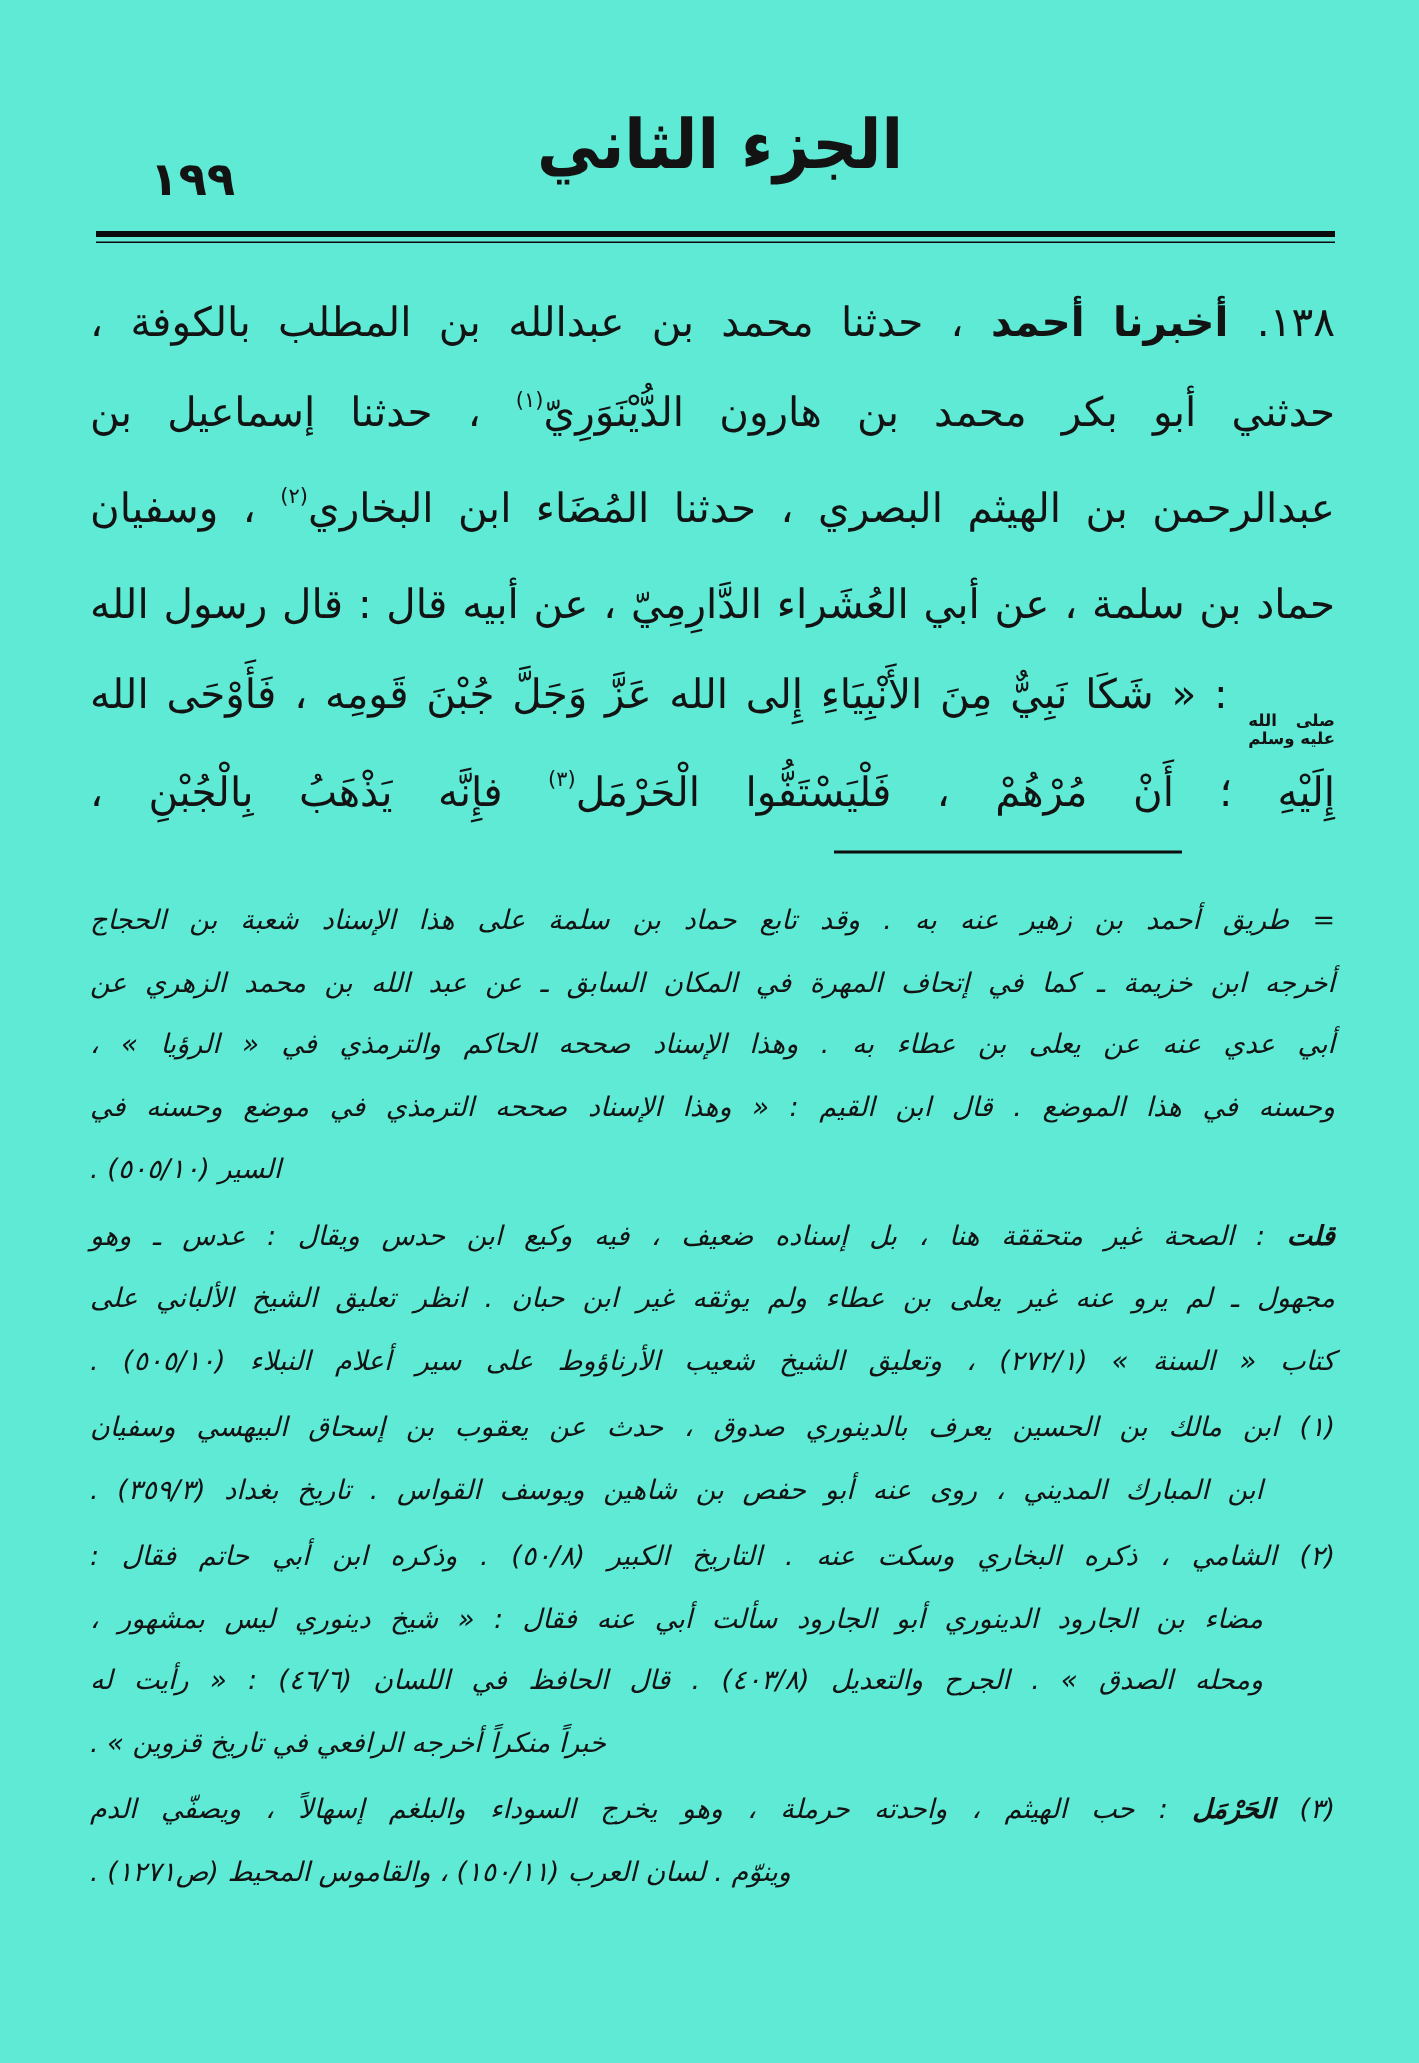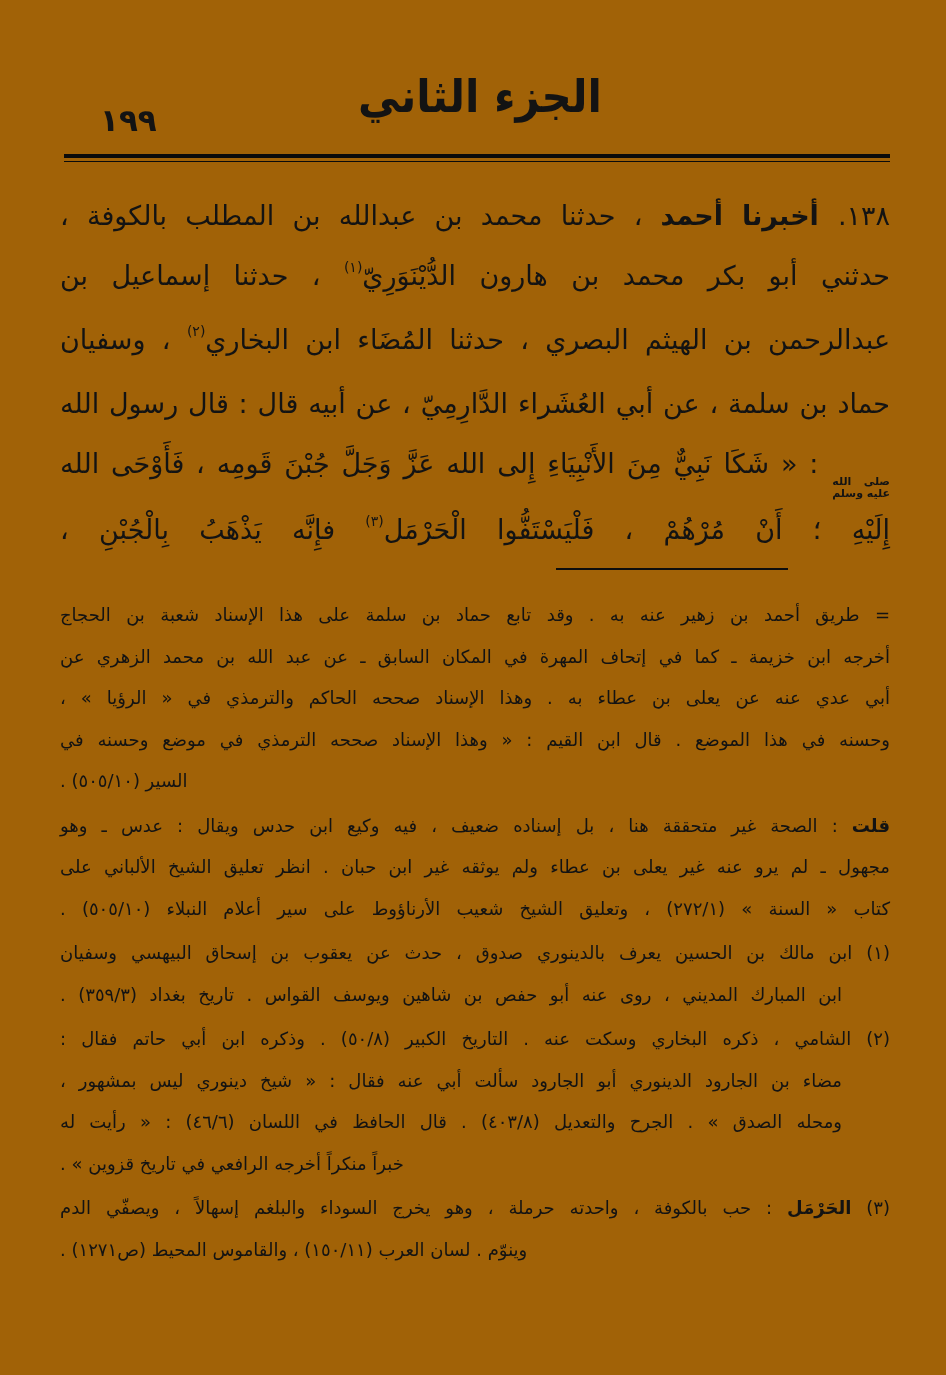--- a/index.html
+++ b/index.html
@@ -1,20 +1,20 @@
 <!DOCTYPE html>
 <html lang="ar" dir="rtl"><head>
 <meta charset="utf-8">
 <style>
   html,body { margin:0; padding:0; background:#d8d8d4; }
   .page {
     position:relative;
     width:946px; height:1375px;
     margin:0 auto;
-    background:#a16207;
+    background:#5eead4;
     color:#131313;
     font-family:"DejaVu Sans", sans-serif;
     direction:rtl;
     box-sizing:border-box;
     padding:0 56px 0 60px;
     overflow:hidden;
   }
   
   .hdr { position:relative; height:182px; }
   .page-number {
@@ -50,21 +50,21 @@
   
   .fn-sep {
     width:232px; height:0;
     border-top:2.5px solid #0e0e0e;
     margin:4px 102px 0 auto;
   }
   .footnotes { margin-top:24px; }
   .f-block { margin-top:3px; }
   .f-line {
     font-size:18px; line-height:41.5px;
-    text-align:justify; text-align-last:justify;
+    text-align:justify; text-align-last:justify;font-style:italic;
   }
   .f-line.flush { text-align:left; text-align-last:auto; }
   .hang { padding-right:48px; }
   .ind-95  { padding-right:95px; }
   .ind-130 { padding-right:130px; }
   .ind-215 { padding-right:215px; }
 </style>
 </head>
 <body>
 
@@ -135,19 +135,19 @@
         <span>الشامي ، ذكره البخاري وسكت عنه . التاريخ الكبير (٥٠/٨) . وذكره ابن أبي حاتم فقال :</span>
       </div>
       <div class="f-line hang">مضاء بن الجارود الدينوري أبو الجارود سألت أبي عنه فقال : « شيخ دينوري ليس بمشهور ،</div>
       <div class="f-line hang">ومحله الصدق » . الجرح والتعديل (٤٠٣/٨) . قال الحافظ في اللسان (٤٦/٦) : « رأيت له</div>
       <div class="f-line flush ind-130">خبراً منكراً أخرجه الرافعي في تاريخ قزوين » .</div>
     </div>
 
     <div class="f-block">
       <div class="f-line">
         <span>(٣)</span>
-        <span class="b">الحَرْمَل</span><span> : حب بالكوفة ، واحدته حرملة ، وهو يخرج السوداء والبلغم إسهالاً ، ويصفّي الدم</span>
+        <span class="b">الحَرْمَل</span><span> : حب الهيثم ، واحدته حرملة ، وهو يخرج السوداء والبلغم إسهالاً ، ويصفّي الدم</span>
       </div>
       <div class="f-line flush ind-215">وينوّم . لسان العرب (١٥٠/١١) ، والقاموس المحيط (ص١٢٧١) .</div>
     </div>
 
   </div>
 </div>
 
 </body></html>

